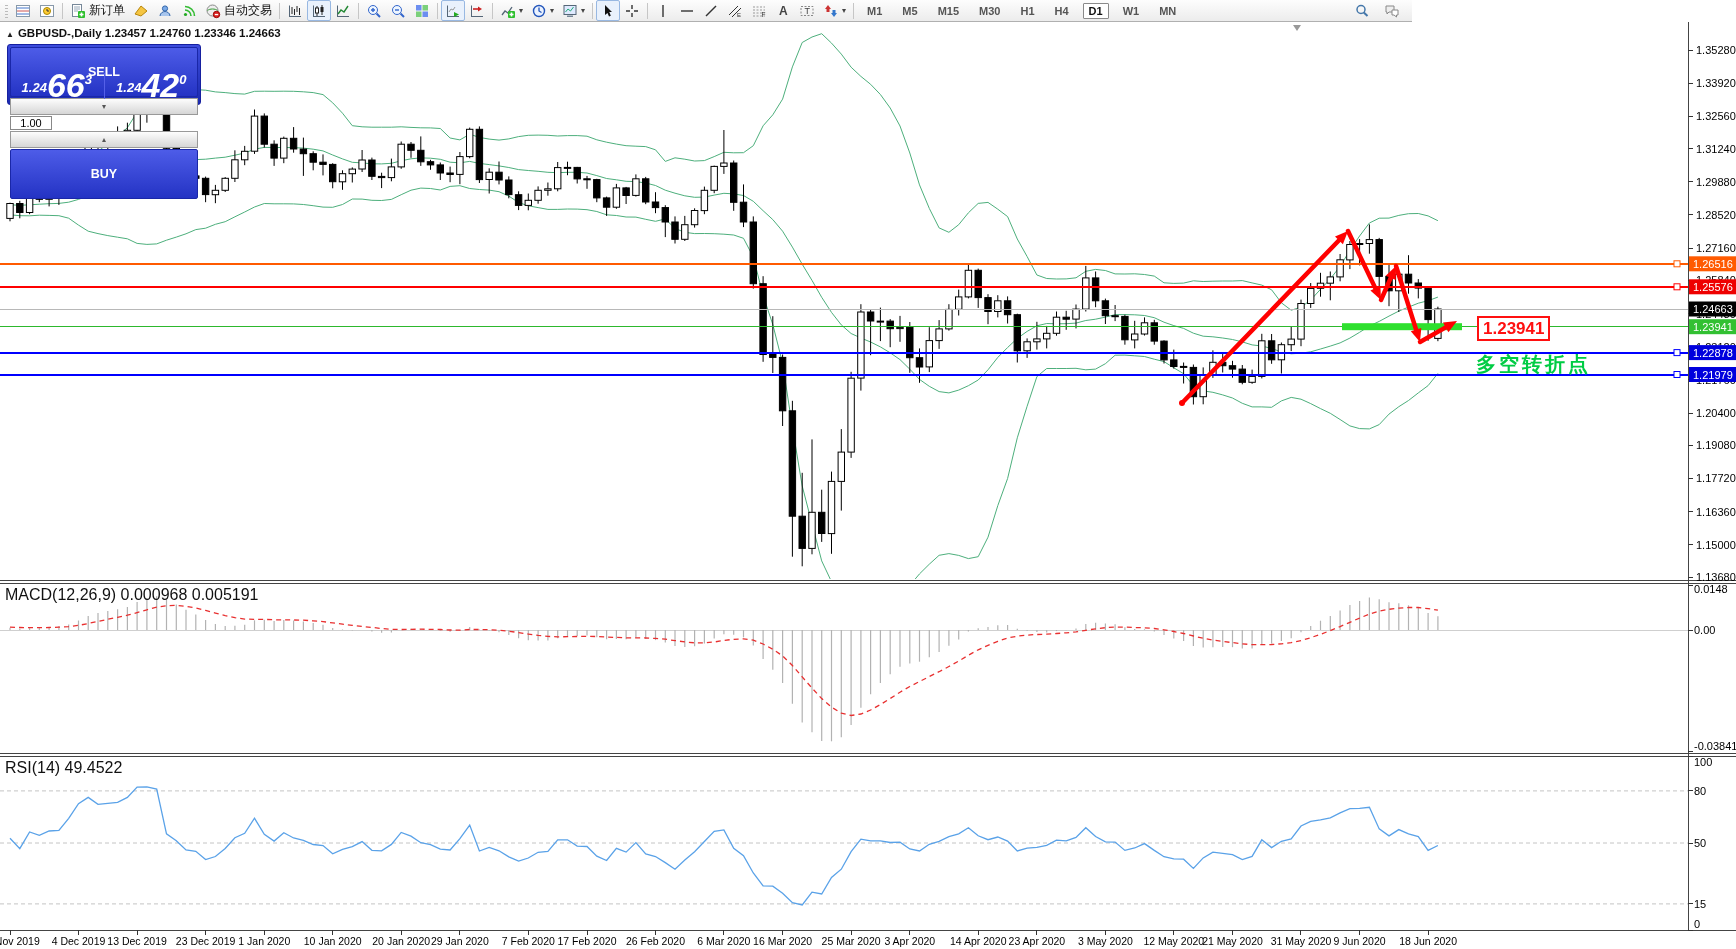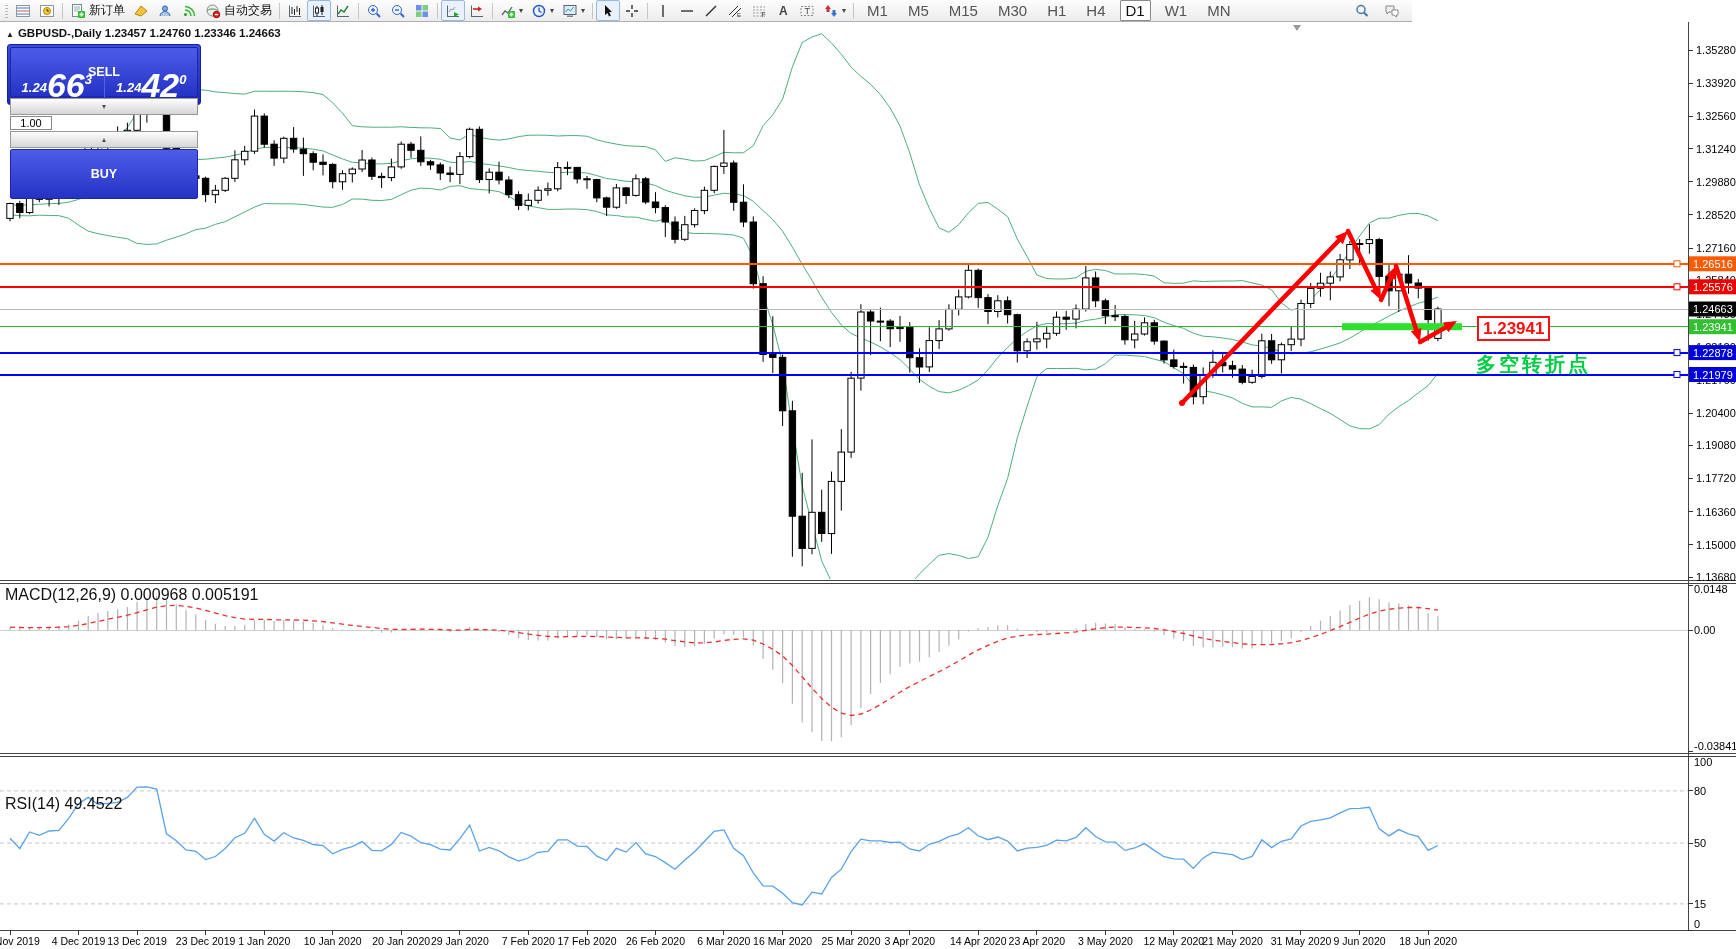--- a/index.html
+++ b/index.html
@@ -10,31 +10,31 @@
            background:linear-gradient(#fdfdfd,#ececec);border-bottom:1px solid #b0b0b0;
            display:flex;align-items:center;padding:0 2px;box-sizing:border-box;}
   .tgrip{width:3px;height:14px;margin:0 3px;
          background:repeating-linear-gradient(0deg,#bbb 0 1px,transparent 1px 3px);}
   .tsep{width:1px;height:16px;background:#c6c6c6;margin:0 3px;}
   .tbtn{height:19px;display:flex;align-items:center;gap:3px;padding:0 3px;
         border:1px solid transparent;border-radius:2px;cursor:default;}
   .tbtn.active{background:#e9f1fc;border-color:#98b8e2;}
   .tbtn .lbl{font-size:12px;color:#111;white-space:nowrap;}
   .tbtn .dd{font-size:8px;color:#444;}
-  .tf{font-size:15px;font-weight:normal;color:#555;padding:1px 5px;margin:0 4px;
+  .tf{font-size:11px;font-weight:bold;color:#555;padding:1px 5px;margin:0 4px;
       border:1px solid transparent;border-radius:1px;}
   .tf.active{background:#fff;border-color:#8a8a8a;color:#111;text-align:right;}
   #tb-right{margin-left:auto;display:flex;align-items:center;gap:6px;padding-right:6px;}
   
   #chart{position:absolute;left:0;top:0;z-index:1;}
   
   .chart-title{position:absolute;left:6px;top:27px;z-index:10;font-size:11.5px;color:#111;font-weight:bold;}
   .chart-title .tri{font-size:8px;margin-right:4px;color:#222;}
   .ind-label{position:absolute;left:5px;z-index:10;font-size:16px;color:#111;}
-  #macd-label{top:586px;} #rsi-label{top:759px;margin-top:36px;}
+  #macd-label{top:586px;} #rsi-label{top:759px;}
   .price-box{position:absolute;z-index:12;background:#fff;border:2px solid #ff1010;
              color:#ff1010;font-size:17px;font-weight:bold;padding:0 4px;line-height:21px;}
   .turn-text{position:absolute;z-index:12;font-size:20px;font-weight:bold;letter-spacing:3px;text-align:right;}
   
   #oneclick{position:absolute;left:7px;top:44px;width:194px;z-index:20;
             background:linear-gradient(#3c4cdc,#1b2ab0);border:1px solid #1620a0;
             border-radius:3px;padding:2px;box-sizing:border-box;}
   .oc-top{display:flex;align-items:stretch;height:22px;gap:1px;flex-direction:column;}
   .oc-btn{flex:0 0 48px;background:linear-gradient(#4d5ce8,#2433c4);color:#fff;
           font-size:12.5px;font-weight:bold;display:flex;align-items:center;justify-content:center;

